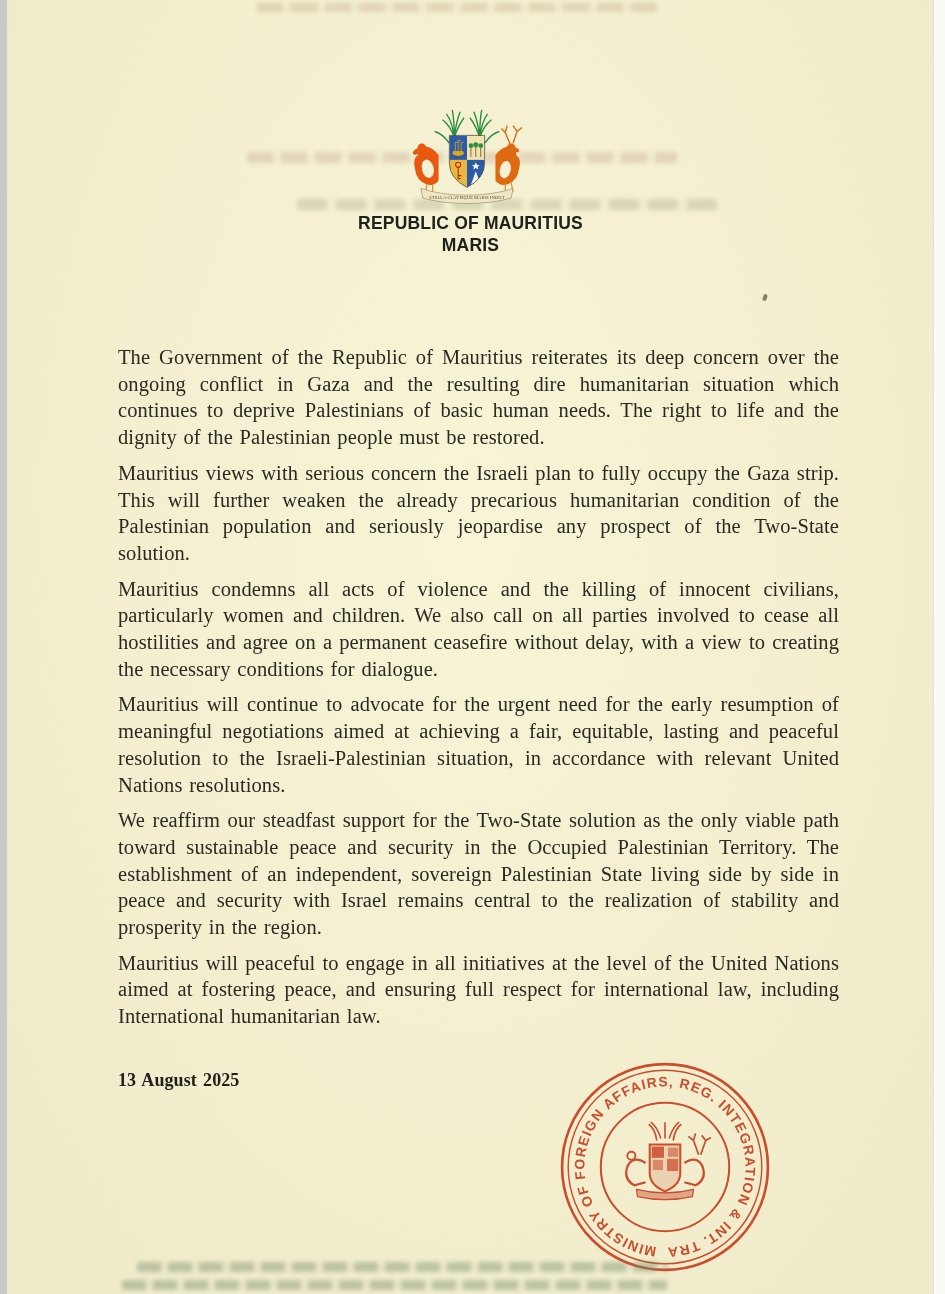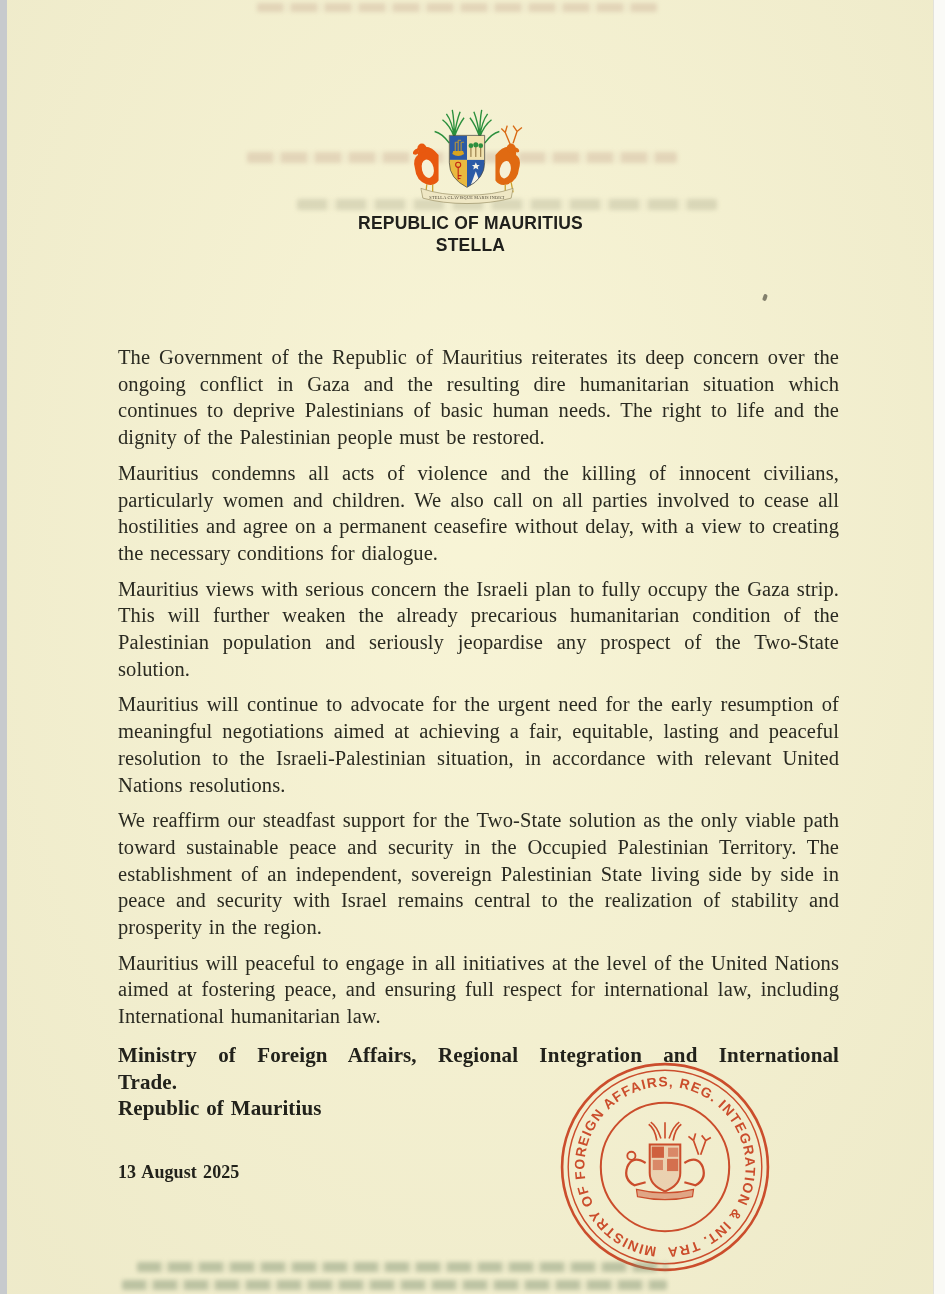--- a/index.html
+++ b/index.html
@@ -114,38 +114,33 @@
     </g>
 
     <g>
       <path d="M18,86 Q38,93 65,93 Q92,93 112,86 L110,96 Q90,101.5 65,101.5 Q40,101.5 20,96 Z" fill="#efe7c4" stroke="#8d8258" stroke-width="0.6"></path>
       <text x="65" y="96.5" font-size="4.3" text-anchor="middle" fill="#4b4534" letter-spacing="0.25" font-family="Liberation Serif, serif">STELLA CLAVISQUE MARIS INDICI</text>
     </g>
   </svg>
 
   <div class="letterhead">
     <div>REPUBLIC OF MAURITIUS</div>
-    <div>STELLA</div>
+    <div>MARIS</div>
   </div>
 
   <div class="artifact-dot"></div>
 
   <div class="content">
     <p>The Government of the Republic of Mauritius reiterates its deep concern over the ongoing conflict in Gaza and the resulting dire humanitarian situation which continues to deprive Palestinians of basic human needs. The right to life and the dignity of the Palestinian people must be restored.</p>
+    <p>Mauritius views with serious concern the Israeli plan to fully occupy the Gaza strip. This will further weaken the already precarious humanitarian condition of the Palestinian population and seriously jeopardise any prospect of the Two-State solution.</p>
     <p>Mauritius condemns all acts of violence and the killing of innocent civilians, particularly women and children. We also call on all parties involved to cease all hostilities and agree on a permanent ceasefire without delay, with a view to creating the necessary conditions for dialogue.</p>
-    <p>Mauritius views with serious concern the Israeli plan to fully occupy the Gaza strip. This will further weaken the already precarious humanitarian condition of the Palestinian population and seriously jeopardise any prospect of the Two-State solution.</p>
     <p>Mauritius will continue to advocate for the urgent need for the early resumption of meaningful negotiations aimed at achieving a fair, equitable, lasting and peaceful resolution to the Israeli-Palestinian situation, in accordance with relevant United Nations resolutions.</p>
     <p>We reaffirm our steadfast support for the Two-State solution as the only viable path toward sustainable peace and security in the Occupied Palestinian Territory. The establishment of an independent, sovereign Palestinian State living side by side in peace and security with Israel remains central to the realization of stability and prosperity in the region.</p>
     <p>Mauritius will peaceful to engage in all initiatives at the level of the United Nations aimed at fostering peace, and ensuring full respect for international law, including International humanitarian law.</p>
 
-    <div class="signature">
-      <div class="sig-line-justify">Ministry of Foreign Affairs, Regional Integration and International</div>
-      <div class="sig-line">Trade.</div>
-      <div class="sig-line">Republic of Mauritius</div>
-    </div>
 
     <div class="doc-date">13 August 2025</div>
   </div>
 
   <svg class="stamp" viewBox="0 0 210 210" aria-hidden="true">
     <defs>
       <path id="ringPath" d="M105,184 A79,79 0 1 1 105,26 A79,79 0 1 1 105,184"></path>
     </defs>
     <g stroke="#c8401f" fill="none">
       <circle cx="105" cy="105" r="101" stroke-width="2.6"></circle>

